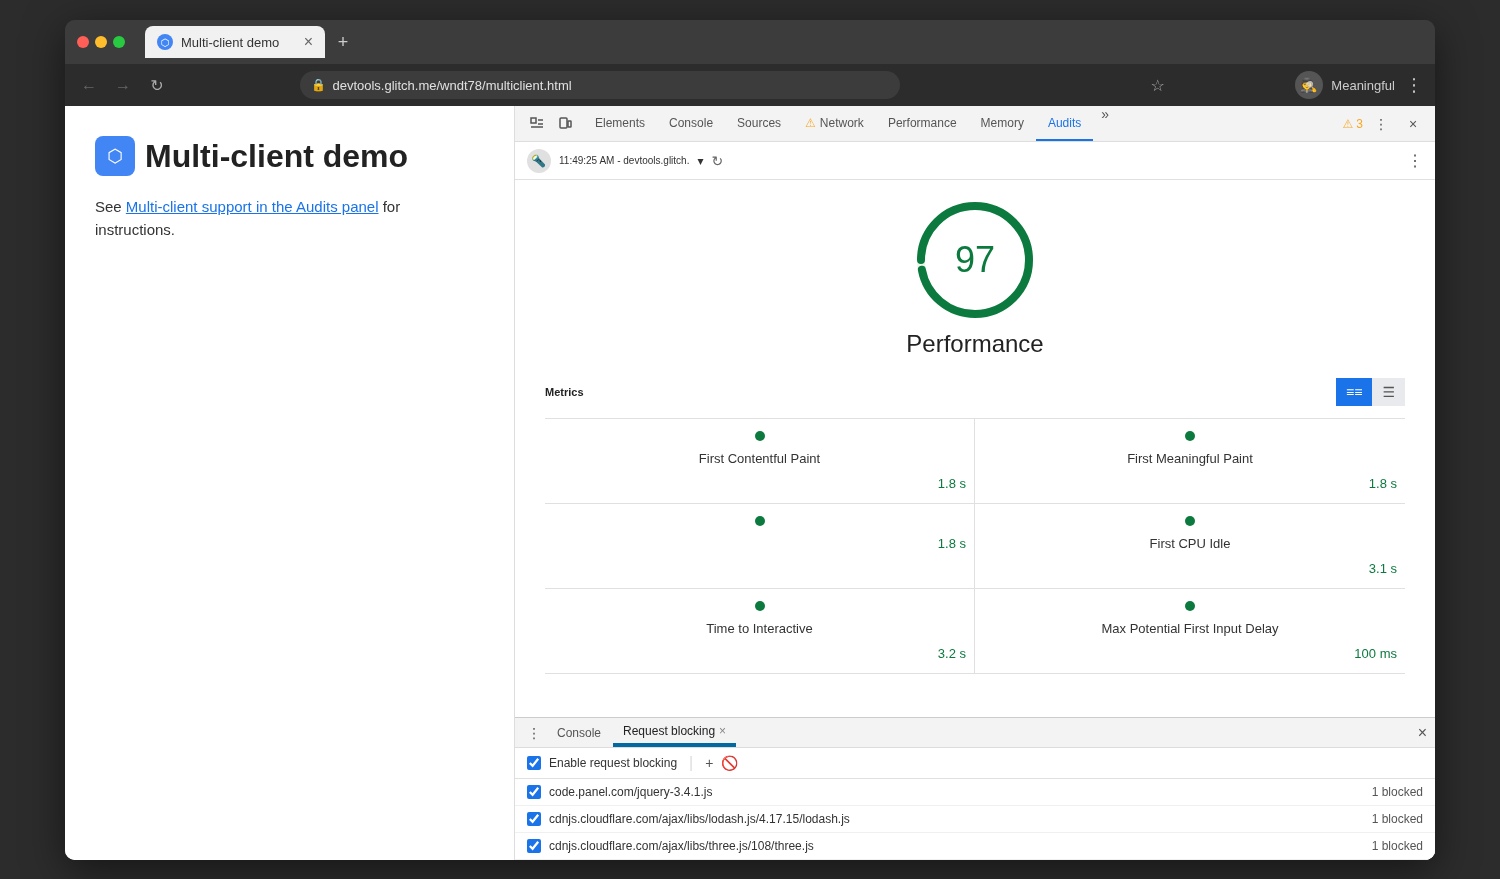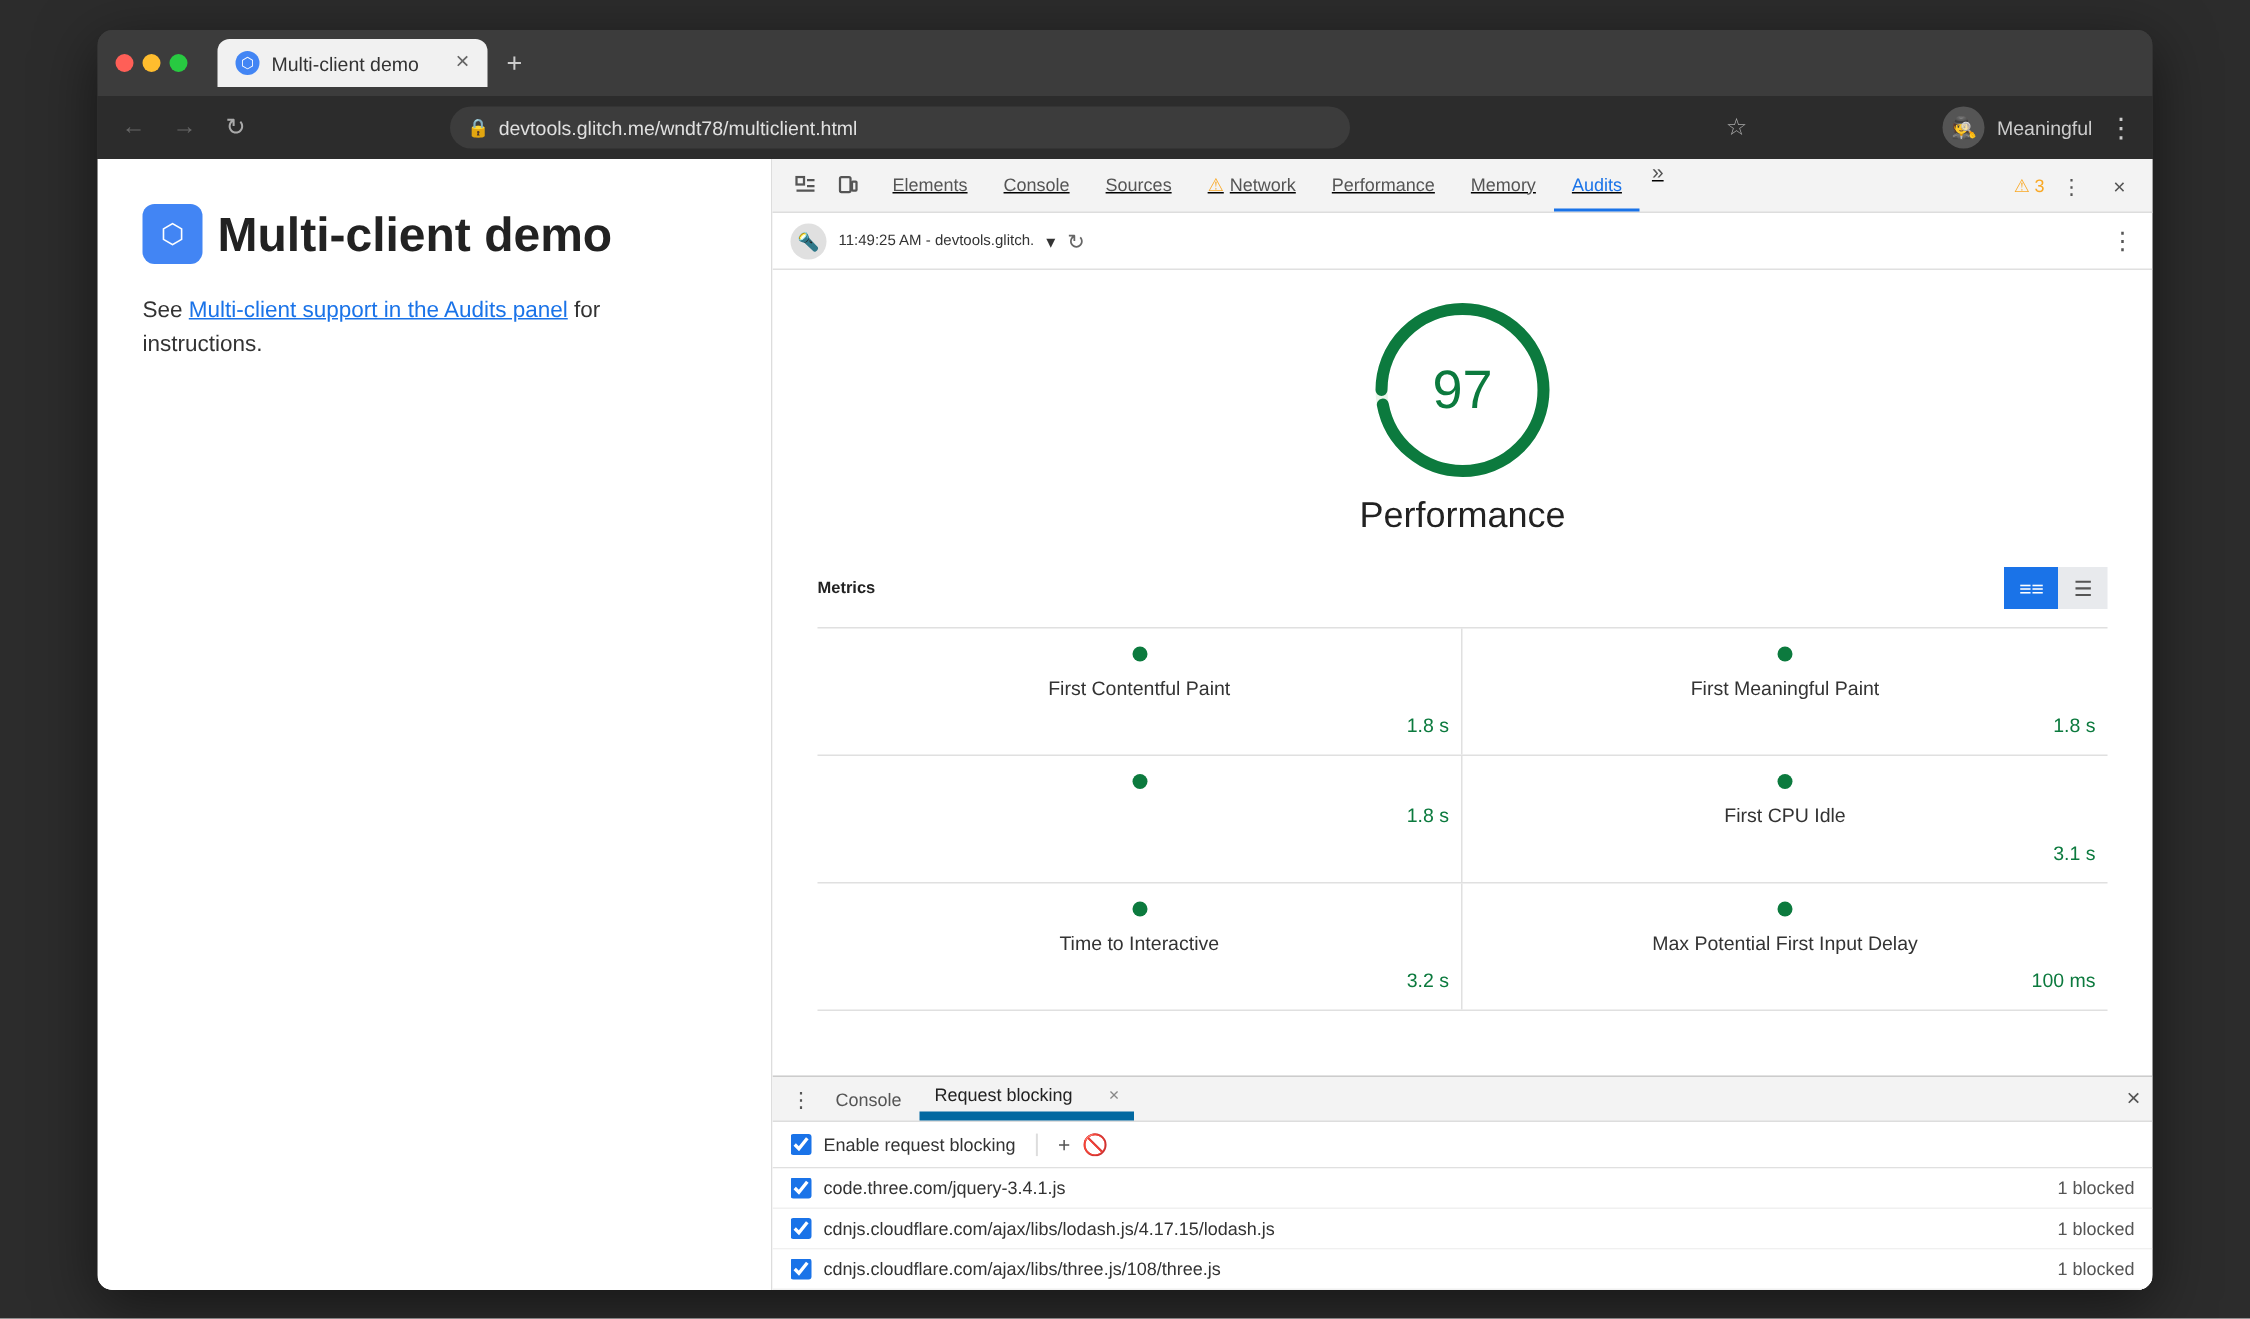--- a/index.html
+++ b/index.html
@@ -221,21 +221,20 @@
       color: #555;
       cursor: pointer;
       border-radius: 3px;
       font-size: 14px;
     }
     .dt-tabs {
       display: flex;
       align-items: stretch;
       height: 100%;
       margin-left: 4px;
-      text-decoration: underline;
     }
     .dt-tab {
       padding: 0 12px;
       font-size: 12px;
       color: #555;
       display: flex;
       align-items: center;
       cursor: pointer;
       border-bottom: 2px solid transparent;
       gap: 4px;
@@ -445,22 +444,21 @@
       padding: 0 10px;
       font-size: 12px;
       color: #555;
       height: 100%;
       display: flex;
       align-items: center;
       cursor: pointer;
     }
     .drawer-tab.active {
       color: #222;
-      border-bottom: 6px solid #0369a1;
-      gap: 20px;
+      border-bottom: 4px solid #0369a1;
     }
     .drawer-tab-close {
       font-size: 12px;
       color: #888;
       margin-left: 4px;
       cursor: pointer;
     }
     .drawer-close-btn {
       margin-left: auto;
       color: #555;
@@ -712,21 +710,21 @@
           <div class="drawer-content">
             <div class="request-blocking-bar">
               <input type="checkbox" class="rb-checkbox" checked="" style="">
               <span class="rb-label">Enable request blocking</span>
               <span style="color:#ddd;margin:0 4px">|</span>
               <span class="rb-add-btn">+</span>
               <span class="rb-block-btn">🚫</span>
             </div>
             <div class="blocking-item">
               <input type="checkbox" class="rb-checkbox" checked="" style="">
-              <span class="blocking-item-text">code.three.com/jquery-3.4.1.js</span>
+              <span class="blocking-item-text">code.panel.com/jquery-3.4.1.js</span>
               <span class="blocking-count">1 blocked</span>
             </div>
             <div class="blocking-item">
               <input type="checkbox" class="rb-checkbox" checked="" style="">
               <span class="blocking-item-text">cdnjs.cloudflare.com/ajax/libs/lodash.js/4.17.15/lodash.js</span>
               <span class="blocking-count">1 blocked</span>
             </div>
             <div class="blocking-item">
               <input type="checkbox" class="rb-checkbox" checked="" style="">
               <span class="blocking-item-text">cdnjs.cloudflare.com/ajax/libs/three.js/108/three.js</span>

